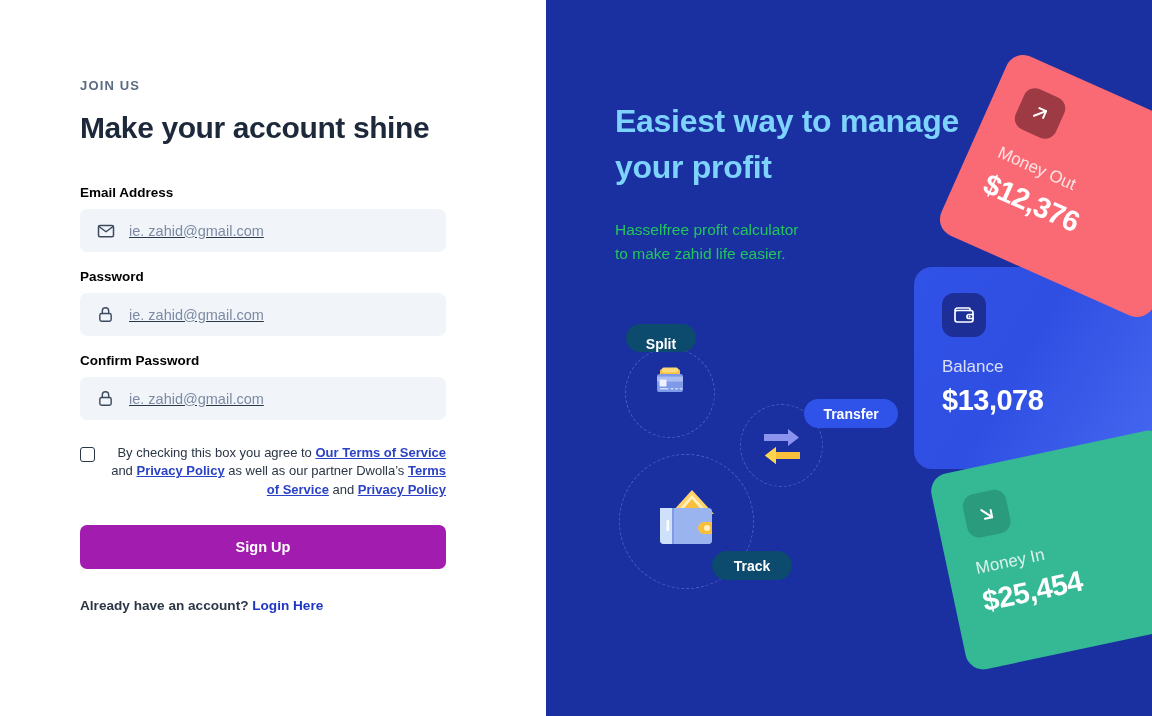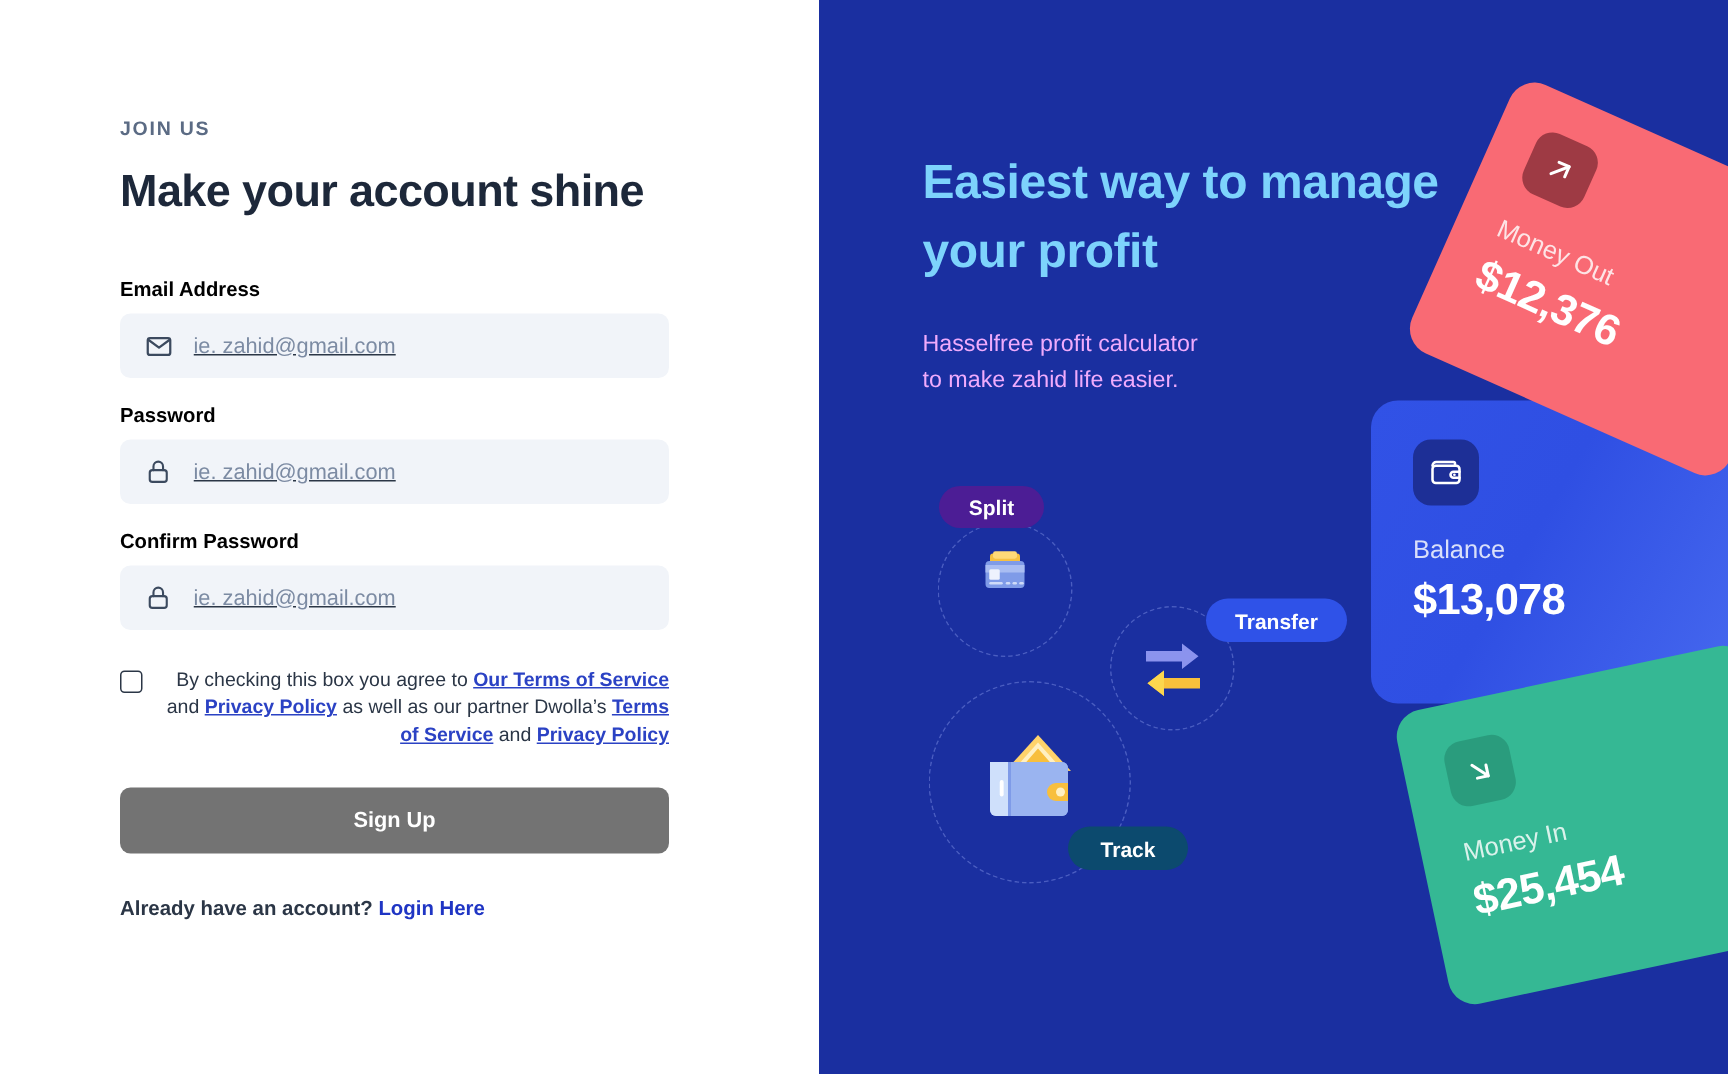--- a/index.html
+++ b/index.html
@@ -95,21 +95,21 @@
   .terms-text a {
     color:#2b42c4;
     text-decoration:underline;
     font-weight:600;
     cursor:pointer;
   }
 
   .signup-btn {
     width:366px;
     height:44px;
-    background:#737373;
+    background:#a21caf;
     color:#fff;
     border:none;
     border-radius:7px;
     font-family:"Liberation Sans", sans-serif;
     font-size:14.5px;
     font-weight:700;
     cursor:pointer;
     display:block;
   }
   .login-line {
@@ -139,21 +139,21 @@
     font-size:32px;
     font-weight:700;
     color:#7dd3fc;
     line-height:1.43;
     letter-spacing:-.3px;
   }
   .hero-sub {
     margin-top:27px;
     font-size:15.5px;
     line-height:1.55;
-    color:#f0abfc;
+    color:#22c55e;
   }
 
   
   .dcircle {
     position:absolute;
     border:1.5px dashed #4a5dc0;
     border-radius:50%;
   }
 
   
@@ -162,21 +162,21 @@
     border-radius:22px;
     color:#fff;
     font-size:14px;
     font-weight:700;
     display:flex;
     align-items:center;
     justify-content:center;
     cursor:pointer;
     white-space:nowrap;
   }
-  .pill-split    { background:#4c1d95; }
+  .pill-split    { background:#0c4a6e;align-items:flex-end; }
   .pill-transfer { background:#2f52e8; }
   .pill-track    { background:#0c4a6e; }
 
   
   .vcard {
     position:absolute;
     border-radius:18px;
     padding:26px 28px;
     color:#fff;
   }

